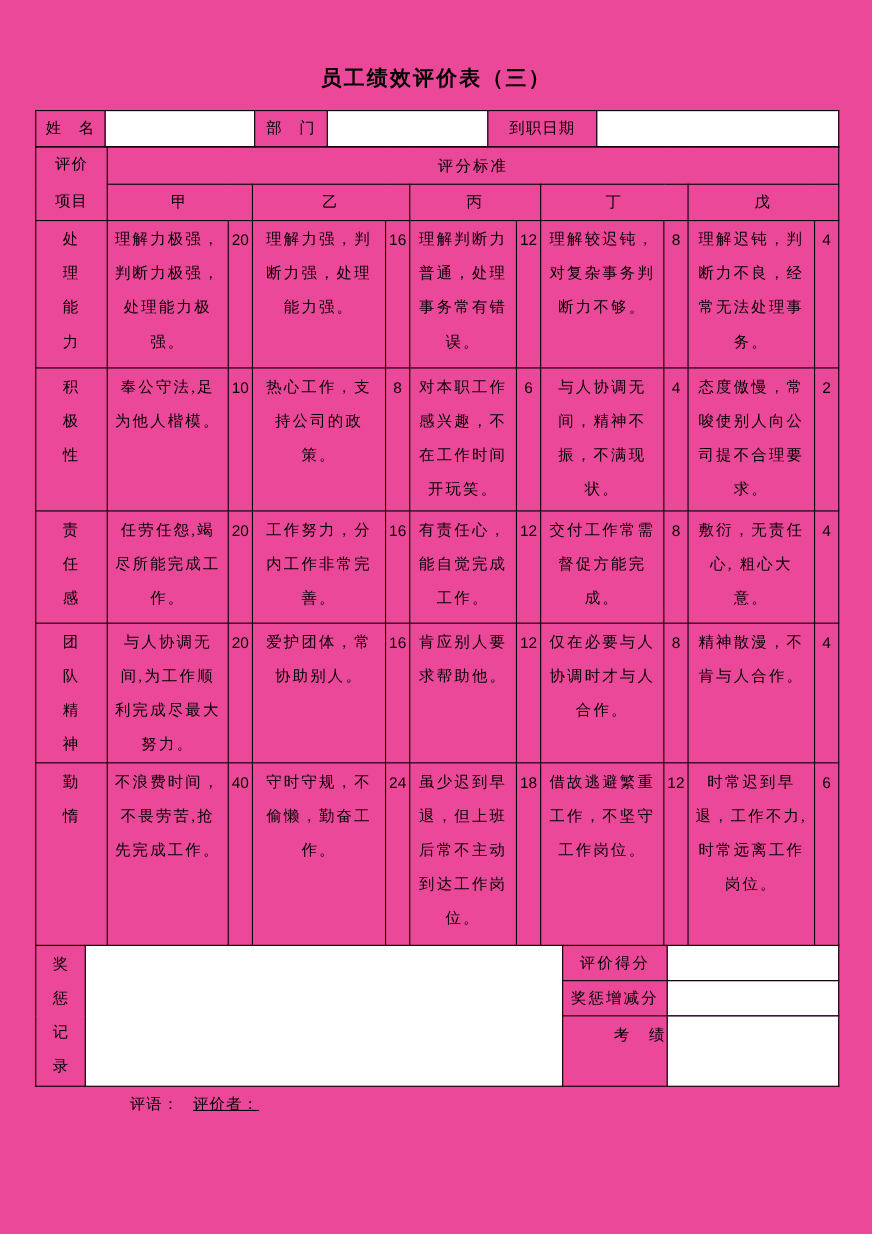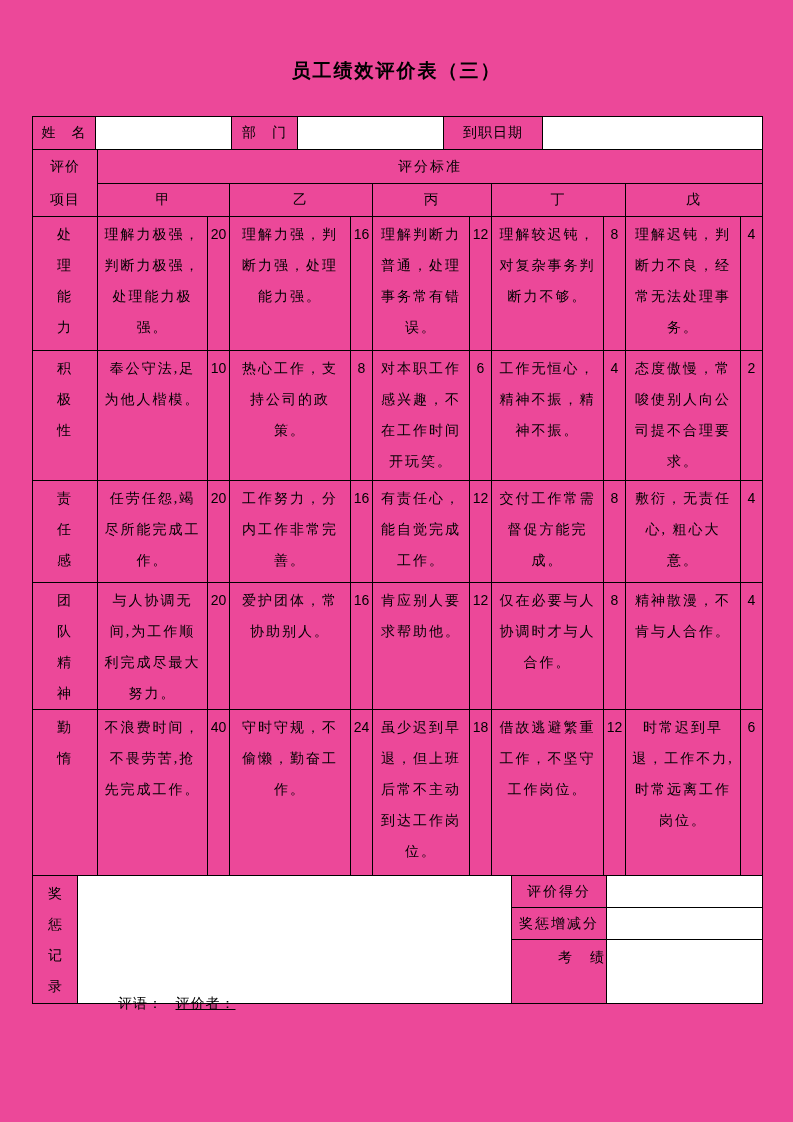--- a/index.html
+++ b/index.html
@@ -23,21 +23,20 @@
   }
   .tables {
     position: absolute;
     left: 32px; top: 100px;
     width: 730px;
   }
   table {
     border-collapse: collapse;
     table-layout: fixed;
     width: 730px;
-    margin-top: 16px;
   }
   table + table { margin-top: -1px; }
   td { border: 1px solid #000; padding: 0; font-size: 14px; overflow: hidden; }
 
   
   .info td { height: 32px; vertical-align: middle; text-align: center; letter-spacing: 1px; }
 
   
   .hc { text-align: center; vertical-align: middle; letter-spacing: 2px; }
   .plabel { vertical-align: middle; }
@@ -143,21 +142,21 @@
       <tr style="height:130px">
         <td class="lab">
               <div class="v">积极性</div>
             </td>
         <td class="desc">奉公守法,足为他人楷模。</td>
         <td class="score">10</td>
         <td class="desc">热心工作，支持公司的政策。</td>
         <td class="score">8</td>
         <td class="desc">对本职工作感兴趣，不在工作时间开玩笑。</td>
         <td class="score">6</td>
-        <td class="desc">工作无恒心，精神不振，精神不振。</td>
+        <td class="desc">与人协调无间，精神不振，不满现状。</td>
         <td class="score">4</td>
         <td class="desc">态度傲慢，常唆使别人向公司提不合理要求。</td>
         <td class="score">2</td>
       </tr>
 
       <tr style="height:102px">
         <td class="lab">
               <div class="v">责任感</div>
             </td>
         <td class="desc">任劳任怨,竭尽所能完成工作。</td>

